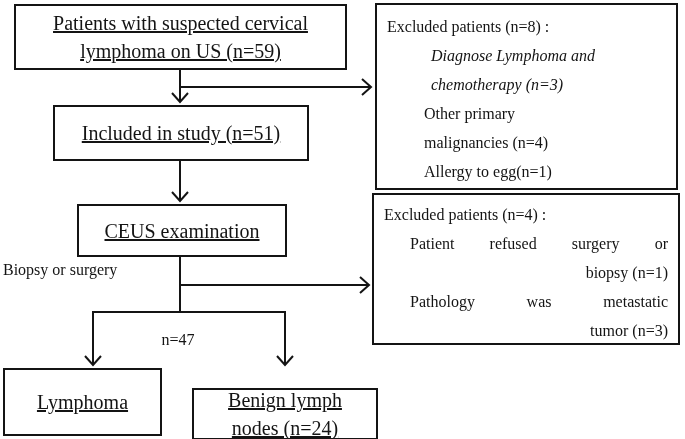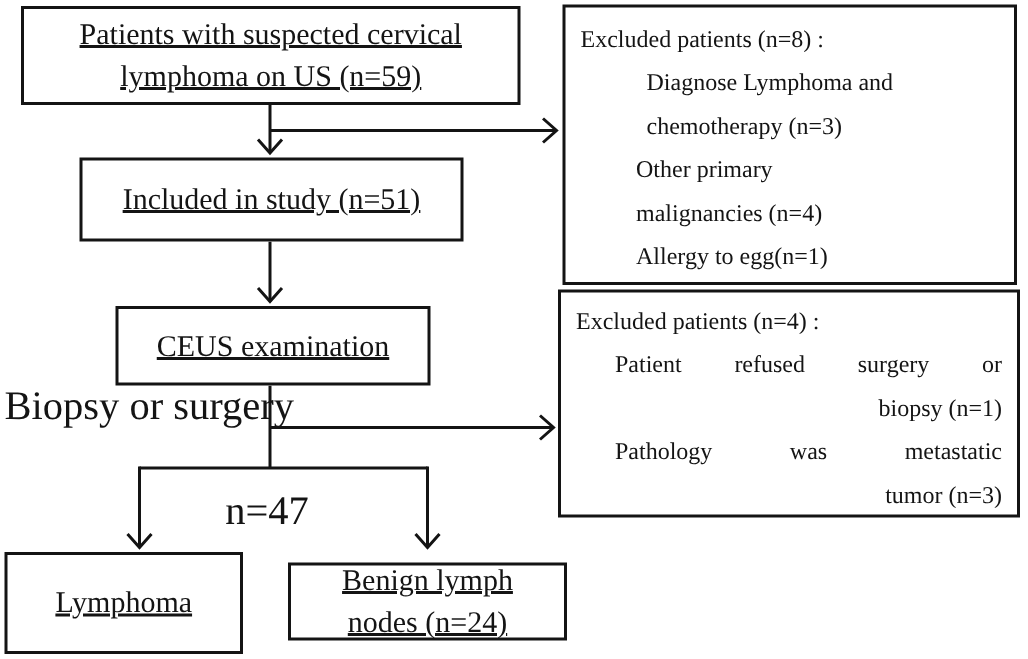--- a/index.html
+++ b/index.html
@@ -9,25 +9,25 @@
   }
   .box {
     position:absolute; border:2px solid #141414; box-sizing:border-box; background:#ffffff;
   }
   .center {
     display:flex; flex-direction:column; align-items:center; justify-content:center; text-align:center;text-decoration:underline;
   }
   .tline { font-size:20px; line-height:28px; white-space:nowrap; }
   .listbox { padding:7px 10px 0 10px; }
   .li { font-size:16px; line-height:29px; }
-  .indent-a { padding-left:44px; }
+  .indent-a { padding-left:44px;font-style:italic; }
   .indent-b { padding-left:37px; }
   .indent-c { padding-left:26px;text-align:right; }
   .justify { text-align:justify; text-align-last:justify; }
-  .float-label { position:absolute; font-size:27px; line-height:24px; white-space:nowrap; }
+  .float-label { position:absolute; font-size:16px; line-height:24px; white-space:nowrap; }
   svg.connectors { position:absolute; left:0; top:0; width:685px; height:439px; }
   svg.connectors path { stroke:#141414; stroke-width:2; fill:none; }
 </style>
 </head>
 <body>
 
 <div class="canvas">
 
   <svg class="connectors" viewBox="0 0 685 439" aria-hidden="true">
     <path d="M180,70 L180,102"></path>
@@ -77,18 +77,18 @@
   </div>
 
   <div class="float-label" style="left:3px; top:258px;">Biopsy or surgery</div>
 
   <div class="float-label" style="left:148px; top:328px; width:60px; text-align:center;">n=47</div>
 
   <div class="box center" style="left:3px; top:368px; width:159px; height:68px;">
     <div class="tline">Lymphoma</div>
   </div>
 
-  <div class="box center" style="left:192px; top:375px; width:186px; height:52px;justify-content:center;">
+  <div class="box center" style="left:192px; top:388px; width:186px; height:52px;justify-content:center;">
     <div class="tline">Benign lymph</div>
     <div class="tline">nodes (n=24)</div>
   </div>
 
 </div>
 
 </body></html>

